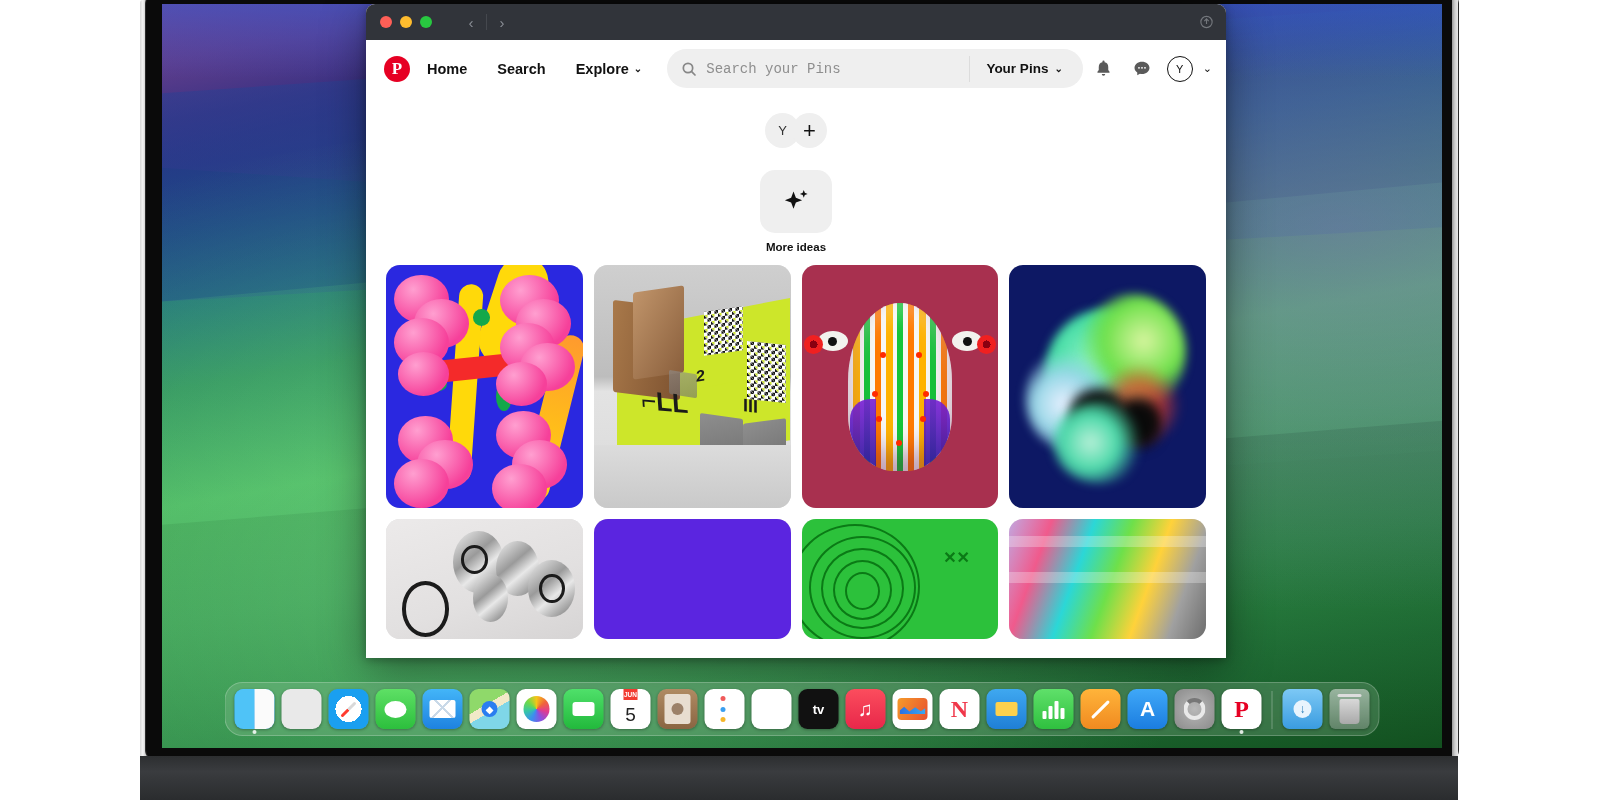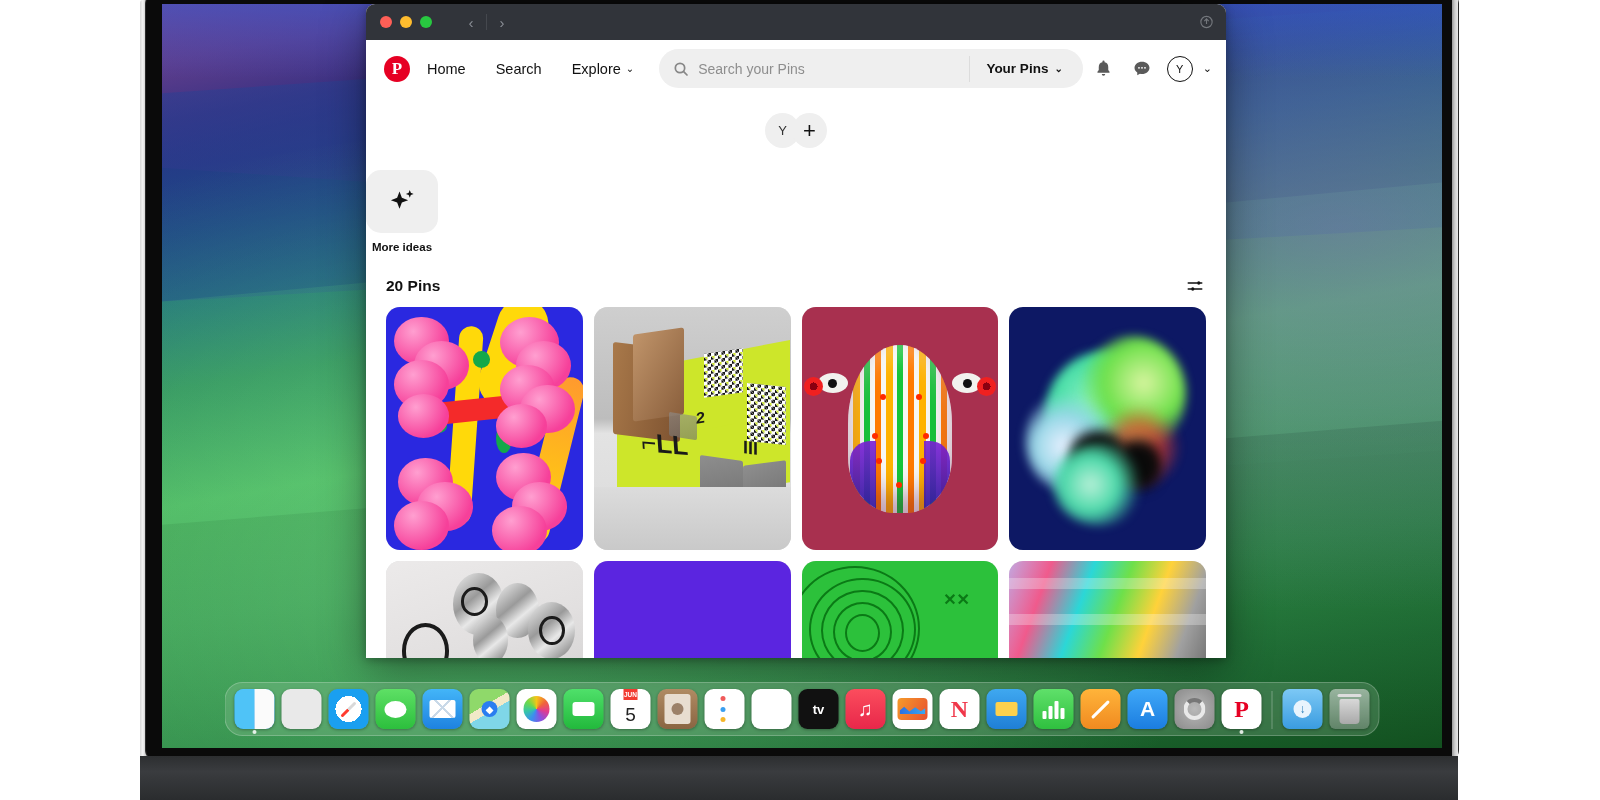--- a/index.html
+++ b/index.html
@@ -134,41 +134,41 @@
     gap: 4px;
   }
   #logo {
     width: 26px; height: 26px; border-radius: 50%;
     background: #e60023;
     display: flex; align-items: center; justify-content: center;
     color: #fff; font-weight: bold; font-size: 17px; font-family: "Liberation Serif", serif;
     flex: 0 0 auto;
   }
   .navlink {
-    font-size: 14.5px; font-weight: normal; color: #111;
+    font-size: 14.5px; font-weight: bold; color: #111;
     padding: 9px 13px; border-radius: 22px;
     display: flex; align-items: center; gap: 5px;
     white-space: nowrap;
   }
   #searchwrap {
     flex: 1 1 auto;
     margin-left: 8px;
     height: 39px;
     background: #efefef;
     border-radius: 20px;
     display: flex; align-items: center;
     padding: 0 6px 0 14px;
     min-width: 0;
   }
   .search-ico { flex: 0 0 auto; opacity:.55; display:flex; }
   #searchinput {
     flex: 1 1 auto;
     border: none; outline: none; background: transparent;
     font-size: 14px; color: #333;
-    font-family: Liberation Sans, sans-serif;
+    font-family: Liberation Mono, monospace;
     padding-left: 9px; min-width: 0;
   }
   #searchinput::placeholder { color: #8e8e8e; }
   #pins-scope {
     flex: 0 0 auto;
     display: flex; align-items: center; gap: 6px;
     font-size: 13.5px; font-weight: bold; color: #111;
     padding: 0 14px 0 16px;
     height: 26px;
     border-left: 1px solid #dcdcdc;
@@ -206,21 +206,21 @@
     font-size: 13px; color: #333;
   }
   .collab.plus { margin-left: -8px; background:#efefef; font-size: 22px; color:#111; font-weight:300; }
   #secret-row {
     margin-top: 8px;
     display: flex; align-items: center; justify-content: center; gap: 5px;
     font-size: 13px; color: #333;
   }
   #actions {
     margin-top: 22px;
-    display: flex; justify-content: center; gap: 8px; flex-direction: column;
+    display: flex; justify-content: center; gap: 8px;
   }
   .action { width: 72px; text-align: center; }
   .action-tile {
     width: 72px; height: 63px;
     background: #efefef;
     border-radius: 15px;
     display: flex; align-items: center; justify-content: center;
   }
   .action-label {
     margin-top: 8px;
@@ -710,30 +710,20 @@
                 <path d="M18.2 2.4l.85 2.25 2.25.85-2.25.85-.85 2.25-.85-2.25-2.25-.85 2.25-.85z"></path>
               </svg>
             </div>
             <div class="action-label">More ideas</div>
           </div>
 
 
         </div>
       </div>
 
-      <div id="pins-bar">
-        <div id="pins-count">20 Pins</div>
-        <div>
-          <svg width="22" height="18" viewBox="0 0 24 24" fill="none" stroke="#111" stroke-width="2" stroke-linecap="round">
-            <path d="M3 8h12M19 8h2M3 16h4M11 16h10"></path>
-            <circle cx="17" cy="8" r="2.2" fill="#111" stroke="none"></circle>
-            <circle cx="9" cy="16" r="2.2" fill="#111" stroke="none"></circle>
-          </svg>
-        </div>
-      </div>
 
       <div id="grid">
 
         <div class="pin">
           <div class="art a1">
             <span class="y" style="left:52%;top:-4%;width:26%;height:46%;transform:rotate(18deg)"></span>
             <span class="y" style="left:34%;top:8%;width:12%;height:82%;transform:rotate(4deg)"></span>
             <span class="o" style="left:78%;top:28%;width:14%;height:70%;transform:rotate(14deg)"></span>
             <span class="r" style="left:20%;top:38%;width:50%;height:9%;transform:rotate(-6deg)"></span>
             <span class="g" style="left:44%;top:18%;width:9%;height:7%"></span>

